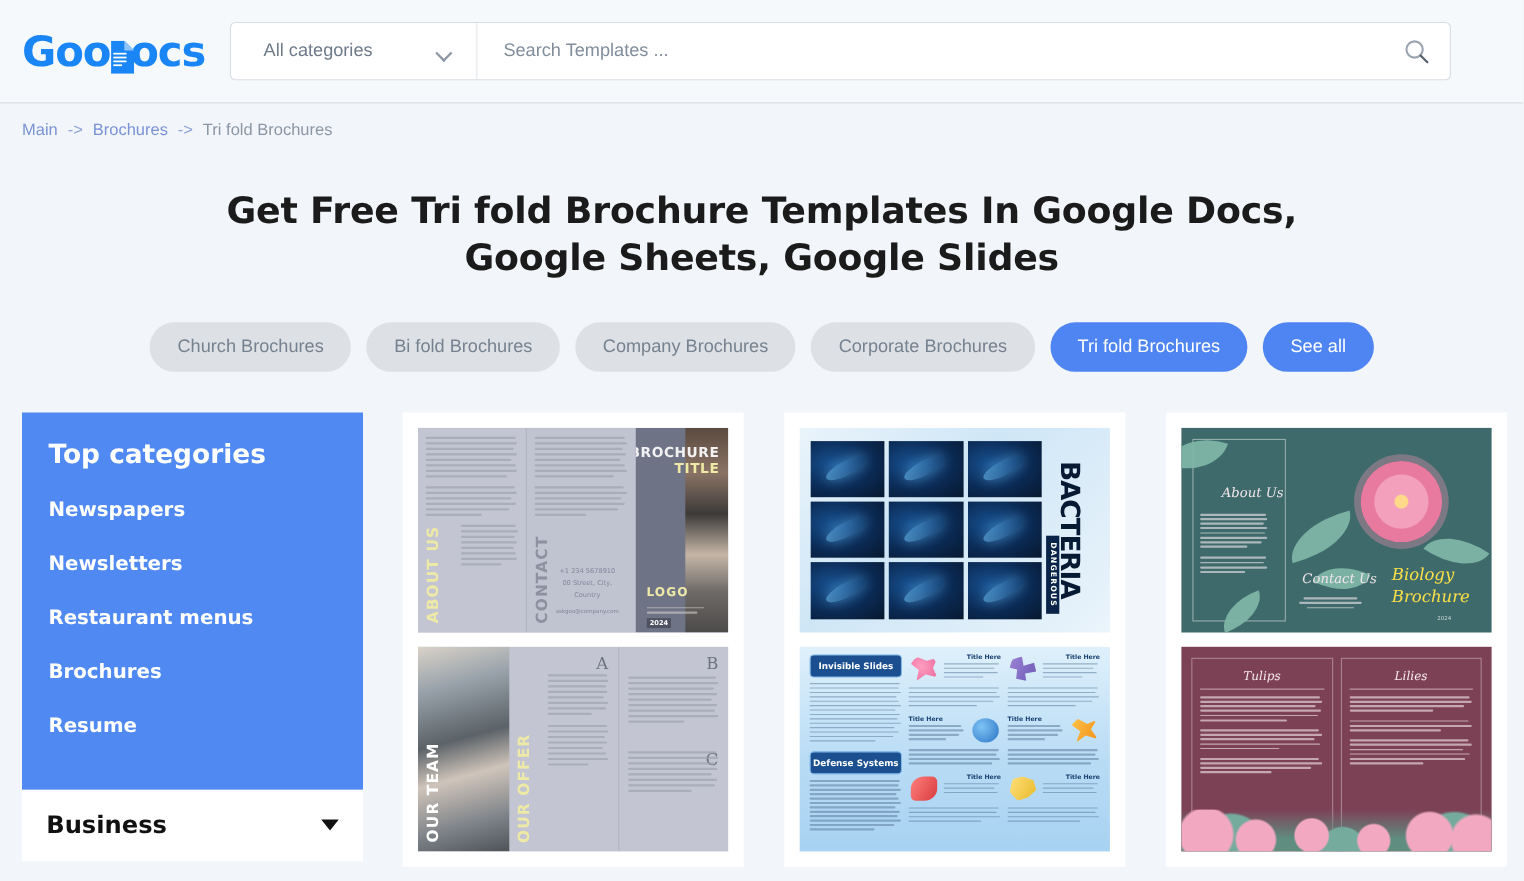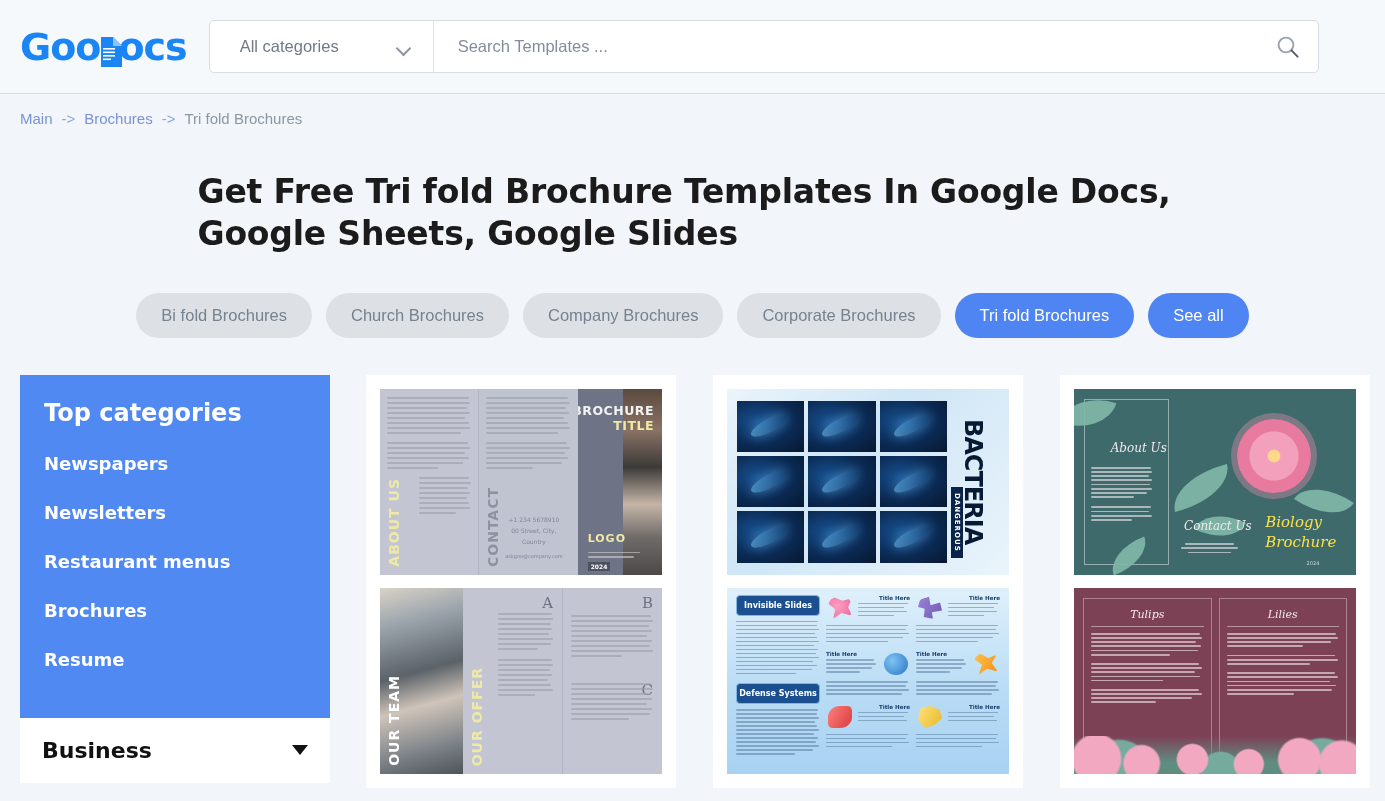--- a/index.html
+++ b/index.html
@@ -100,21 +100,21 @@
     color: #8c97a5;
   }
   .crumb-link { color: #7b93d6; text-decoration: none; cursor: pointer; }
   .crumb-sep { color: #8fa3d8; }
   .crumb-current { color: #8c97a5; }
 
   
   .page-title {
     margin: 44px auto 0;
     max-width: 1110px;
-    text-align: left;
+    text-align: center;
     font-size: 33px;
     line-height: 1.27;
     font-weight: 700;
     color: #1b1b1b;
     font-family: "DejaVu Sans", sans-serif;
     letter-spacing: -0.2px;
     padding: 0 60px;
   }
 
   
@@ -453,22 +453,22 @@
   <a class="crumb-link">Main</a>
   <span class="crumb-sep">-&gt;</span>
   <a class="crumb-link">Brochures</a>
   <span class="crumb-sep">-&gt;</span>
   <span class="crumb-current">Tri fold Brochures</span>
 </div>
 
 <h1 class="page-title">Get Free Tri fold Brochure Templates In Google Docs, Google Sheets, Google Slides</h1>
 
 <div class="chips">
+  <button class="chip">Church Brochures</button>
   <button class="chip">Bi fold Brochures</button>
-  <button class="chip">Church Brochures</button>
   <button class="chip">Company Brochures</button>
   <button class="chip">Corporate Brochures</button>
   <button class="chip active">Tri fold Brochures</button>
   <button class="chip active">See all</button>
 </div>
 
 <div class="content">
 
   <aside class="sidebar">
     <div class="sb-top">

